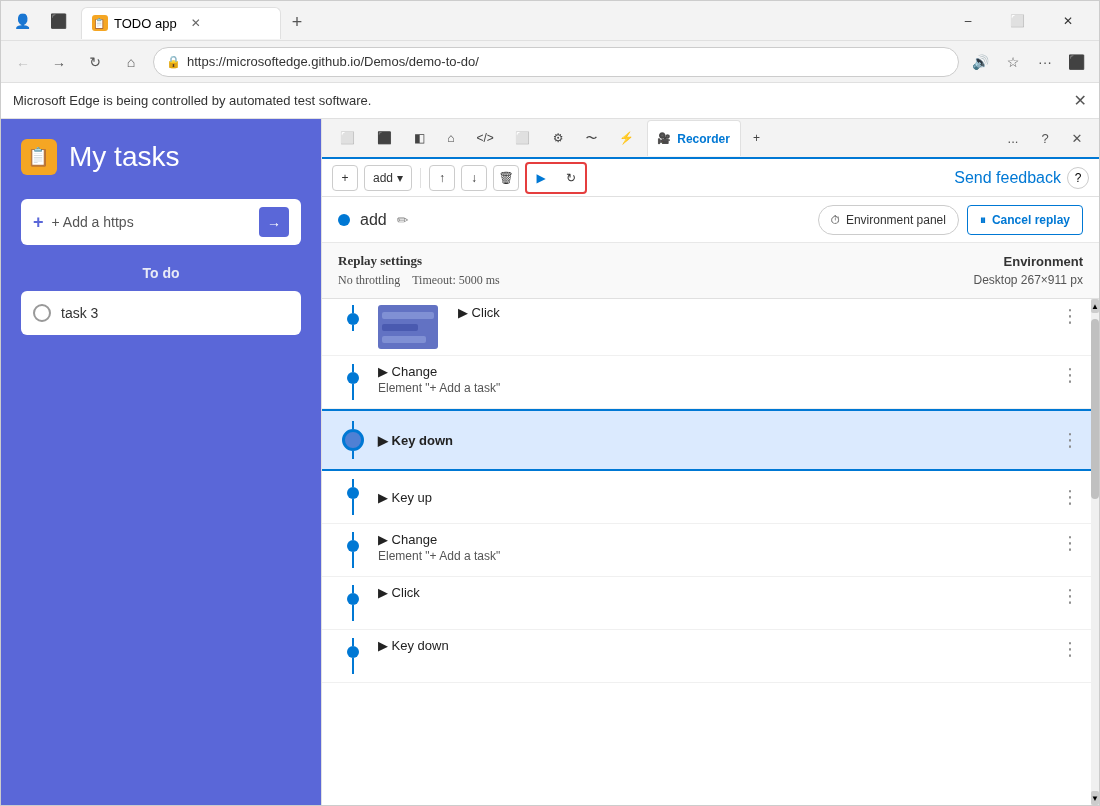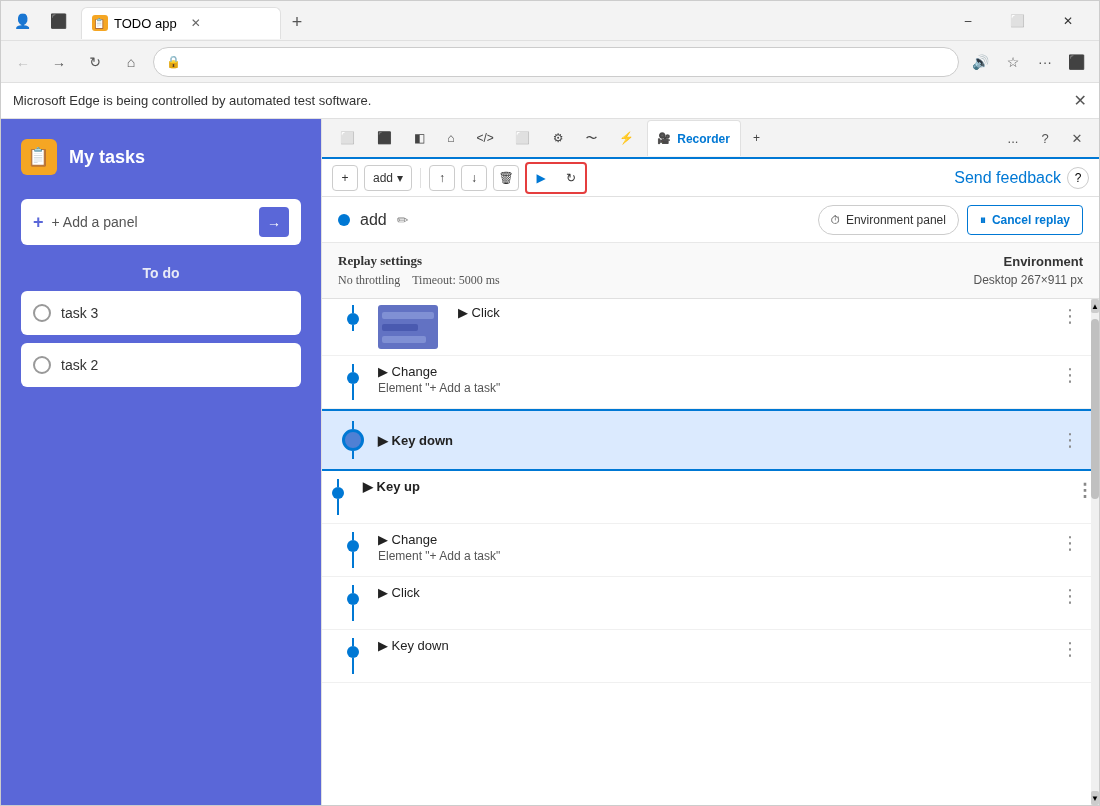--- a/index.html
+++ b/index.html
@@ -29,21 +29,21 @@
     .info-bar { height: 36px; background: #fff; border-bottom: 1px solid #e0e0e0; display: flex; align-items: center; padding: 0 12px; font-size: 13px; color: #333; }
     .info-bar-close { margin-left: auto; cursor: pointer; font-size: 16px; color: #555; }
 
     
     .main-content { flex: 1; display: flex; overflow: hidden; }
 
     
     .todo-sidebar { width: 320px; background: #5a67d8; display: flex; flex-direction: column; padding: 20px; flex-shrink: 0; }
     .todo-header { display: flex; align-items: center; gap: 12px; margin-bottom: 24px; }
     .todo-icon { width: 36px; height: 36px; background: #f5a623; border-radius: 6px; display: flex; align-items: center; justify-content: center; font-size: 18px; }
-    .todo-title { font-size: 18px; font-weight: 700; color: #fff; }
+    .todo-title { font-size: 28px; font-weight: 400; color: #fff; }
     .add-task-bar { background: #fff; border-radius: 6px; height: 46px; display: flex; align-items: center; padding: 0 12px; gap: 8px; margin-bottom: 20px; }
     .add-task-icon { color: #5a67d8; font-weight: 600; font-size: 18px; }
     .add-task-text { flex: 1; color: #555; font-size: 14px; }
     .add-task-arrow { width: 30px; height: 30px; background: #5a67d8; border-radius: 4px; display: flex; align-items: center; justify-content: center; color: #fff; font-size: 14px; }
     .section-label { color: #e8eaf6; font-size: 14px; font-weight: 600; margin-bottom: 10px; text-align: center; }
     .task-item { background: #fff; border-radius: 6px; height: 44px; display: flex; align-items: center; padding: 0 12px; gap: 10px; margin-bottom: 8px; }
     .task-checkbox { width: 18px; height: 18px; border-radius: 50%; border: 2px solid #999; flex-shrink: 0; }
     .task-label { font-size: 14px; color: #333; }
 
     
@@ -116,20 +116,21 @@
     </div>
   </div>
 
   <div class="address-bar">
     <div class="nav-btn disabled">←</div>
     <div class="nav-btn">→</div>
     <div class="nav-btn">↻</div>
     <div class="nav-btn">⌂</div>
     <div class="url-bar">
       <span class="url-lock">🔒</span>
+      <span class="url-text">https://microsoftedge.github.io/Demos/demo-to-do/</span>
     </div>
     <div class="addr-actions">
       <div class="nav-btn">🔊</div>
       <div class="nav-btn">☆</div>
       <div class="nav-btn">···</div>
       <div class="nav-btn">⬛</div>
     </div>
   </div>
 
   <div class="info-bar">
@@ -139,31 +140,27 @@
 
   <div class="main-content">
 
     <div class="todo-sidebar">
       <div class="todo-header">
         <div class="todo-icon">📋</div>
         <span class="todo-title">My tasks</span>
       </div>
       <div class="add-task-bar">
         <span class="add-task-icon">+</span>
-        <span class="add-task-text">+ Add a panel</span>
+        <span class="add-task-text">+ Add a https</span>
         <div class="add-task-arrow">→</div>
       </div>
       <div class="section-label">To do</div>
       <div class="task-item">
         <div class="task-checkbox"></div>
         <span class="task-label">task 3</span>
-      </div>
-      <div class="task-item">
-        <div class="task-checkbox"></div>
-        <span class="task-label">task 2</span>
       </div>
     </div>
 
     <div class="devtools-panel">
 
       <div class="devtools-tabs">
         <div class="devtools-tab" title="Elements">⬜</div>
         <div class="devtools-tab" title="Console">⬛</div>
         <div class="devtools-tab">◧</div>
         <div class="devtools-tab">⌂</div>
@@ -271,21 +268,21 @@
               <div style="width:2px;height:8px;background:#0078d4;"></div>
               <div style="width:22px;height:22px;border-radius:50%;background:#4f80d4;flex-shrink:0;border:3px solid #0078d4;"></div>
               <div style="width:2px;flex:1;min-height:8px;background:#0078d4;"></div>
             </div>
             <div class="step-content" style="padding-left:10px;">
               <div class="step-action" style="font-weight:600;">▶ Key down</div>
             </div>
             <div class="step-menu">⋮</div>
           </div>
 
-          <div class="step-row" style="align-items:flex-start; padding: 8px 1px; font-weight: bold;">
+          <div class="step-row" style="align-items:center; padding: 8px 16px;">
             <div style="display:flex;flex-direction:column;align-items:center;width:30px;flex-shrink:0;">
               <div style="width:2px;height:8px;background:#0078d4;"></div>
               <div style="width:12px;height:12px;border-radius:50%;background:#0078d4;flex-shrink:0;"></div>
               <div style="width:2px;height:16px;background:#0078d4;"></div>
             </div>
             <div class="step-content" style="padding-left:10px;">
               <div class="step-action">▶ Key up</div>
             </div>
             <div class="step-menu">⋮</div>
           </div>

